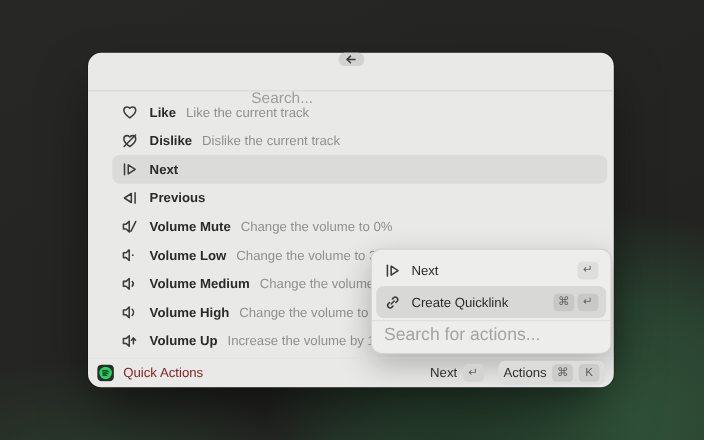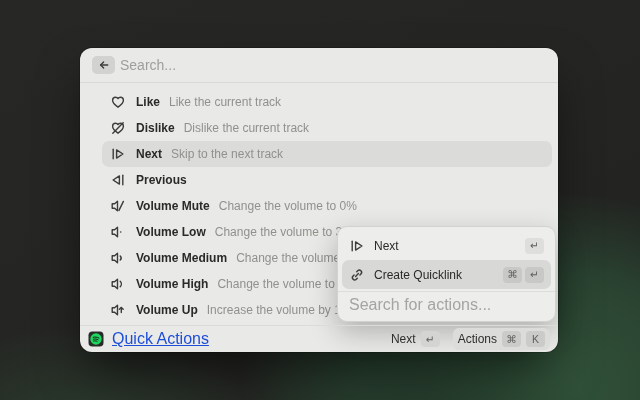--- a/index.html
+++ b/index.html
@@ -6,39 +6,39 @@
   *{box-sizing:border-box;font-family:"Liberation Sans", sans-serif;}
   .stage{position:relative;width:640px;height:400px;overflow:hidden;
     background:
       radial-gradient(38% 48% at 66% 110%, #223628 0%, rgba(34,54,40,0) 70%),
       radial-gradient(58% 62% at 83% 96%, #32553b 0%, #2a4331 45%, rgba(42,67,49,0) 78%),
       radial-gradient(45% 45% at 12% 112%, #2b3f2e 0%, rgba(43,63,46,0) 70%),
       linear-gradient(150deg,#272725 0%,#242422 60%,#20241f 100%);}
   .window{position:absolute;left:80px;top:48px;width:478px;height:304px;border-radius:12px;
     background:#e9e9e7;box-shadow:0 24px 48px -8px rgba(0,0,0,.55), 0 0 0 1px rgba(0,0,0,.18);}
   
-  .searchbar{display:flex;align-items:center;gap:5px;height:35px;padding:0 12px;border-bottom:1px solid #d9d9d7;}
+  .searchbar{display:flex;align-items:center;gap:21px;height:35px;padding:0 12px;border-bottom:1px solid #d9d9d7;flex-direction:column;}
   .backbtn{width:23px;height:18px;border:none;border-radius:5px;background:#d2d2d0;color:#3a3a38;
     display:flex;align-items:center;justify-content:center;padding:0;cursor:pointer;}
   .backbtn svg{display:block;}
   .searchinput{flex:1;border:none;outline:none;background:transparent;font-size:14px;color:#333;padding:0;}
   .searchinput::placeholder{color:#9e9e9c;}
   
   .list{padding:6px 6px 0 22px;}
   .row{display:flex;align-items:center;gap:10px;height:26px;padding:0 8px;border-radius:7px;cursor:default;}
   .row.selected{background:#dbdbd9;}
   .icon{width:16px;height:16px;color:#3c3c3a;flex:none;display:flex;align-items:center;justify-content:center;}
   .icon svg{display:block;}
   .title{font-size:12px;font-weight:600;color:#2a2a28;white-space:nowrap;}
   .subtitle{font-size:12px;color:#90908d;white-space:nowrap;margin-left:-1px;}
   
   .footer{position:absolute;left:0;right:0;bottom:0;height:27px;border-top:1px solid #dbdbd9;
     display:flex;align-items:center;padding:0 8px;gap:8px;border-radius:0 0 12px 12px;}
   .footer-left{display:flex;align-items:center;gap:8px;flex:1;}
-  .applabel{font-size:16px;color:#1d4ed8;text-decoration:underline;}
+  .applabel{font-size:12px;color:#7f1d1d;}
   .footbtn{display:flex;align-items:center;gap:5px;border:none;background:transparent;padding:3px 5px;border-radius:6px;cursor:pointer;}
   .footbtn .blabel{font-size:12px;font-weight:500;color:#2e2e2c;}
   .footbtn.pill{background:#dcdcda;}
   .key{min-width:19px;height:16px;padding:0 3px;border-radius:4px;background:#d4d4d2;color:#606060;
     font-size:10.5px;line-height:1;display:inline-flex;align-items:center;justify-content:center;}
   .pill .key{background:#cbcbc9;}
   
   .popup{position:absolute;right:2px;bottom:30px;width:219px;border-radius:10px;background:#ededeb;
     border:1px solid #d2d2d0;box-shadow:0 10px 28px rgba(0,0,0,.25);padding:4px;}
   .prow{display:flex;align-items:center;gap:9px;height:29px;padding:0 7px;border-radius:7px;cursor:default;}
@@ -92,21 +92,20 @@
   </div>
 
   <div class="row selected">
     <span class="icon">
             <svg viewBox="0 0 16 16" width="16" height="16" fill="none" stroke="currentColor" stroke-width="1.4" stroke-linecap="round" stroke-linejoin="round">
               <path d="M3.2 3.2v9.6"></path>
               <path d="M6.6 3.9v8.2L12.9 8z"></path>
             </svg>
           </span>
     <span class="title">Next</span>
-    <span class="subtitle">Skip to the next track</span>
   </div>
 
   <div class="row">
     <span class="icon">
             <svg viewBox="0 0 16 16" width="16" height="16" fill="none" stroke="currentColor" stroke-width="1.4" stroke-linecap="round" stroke-linejoin="round">
               <path d="M12.8 3.2v9.6"></path>
               <path d="M9.4 3.9v8.2L3.1 8z"></path>
             </svg>
           </span>
     <span class="title">Previous</span>

